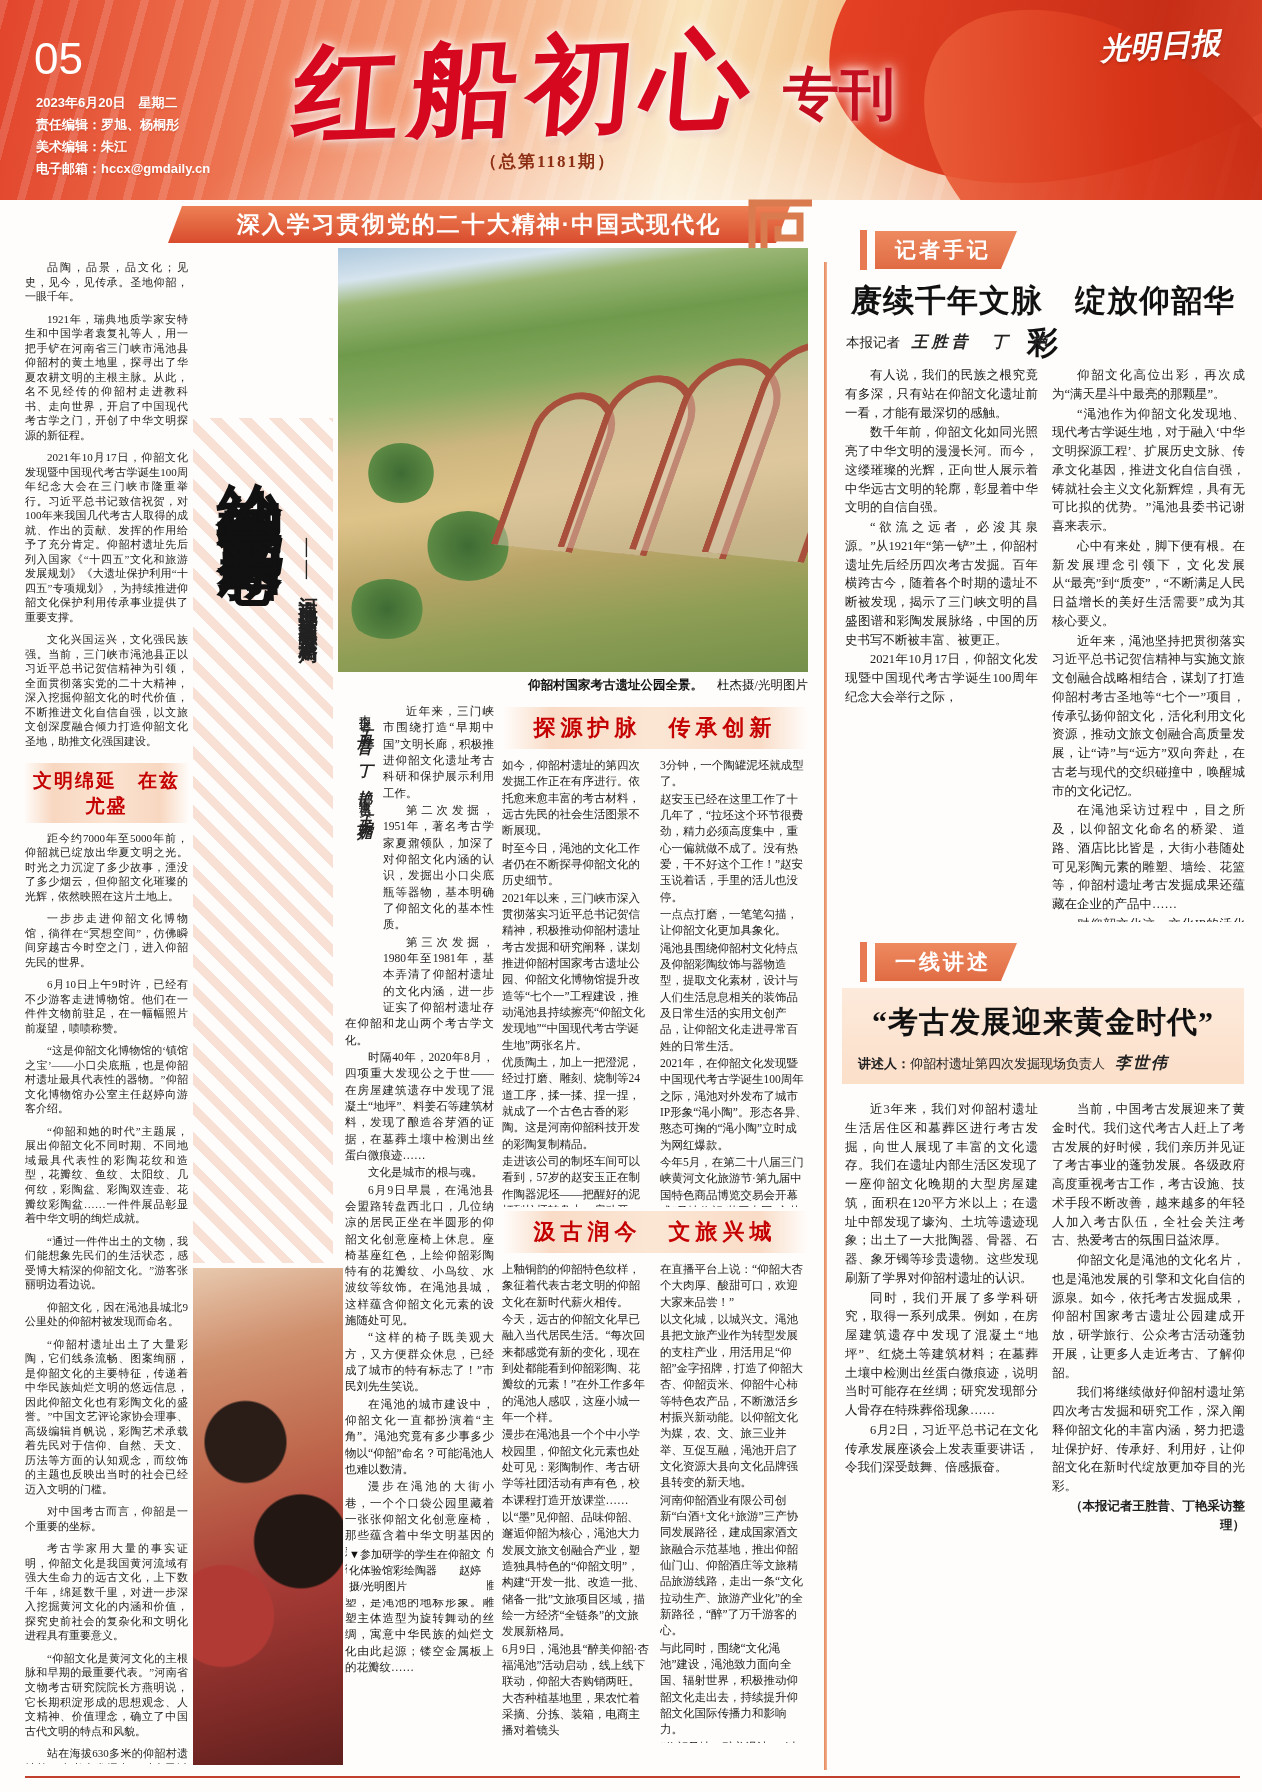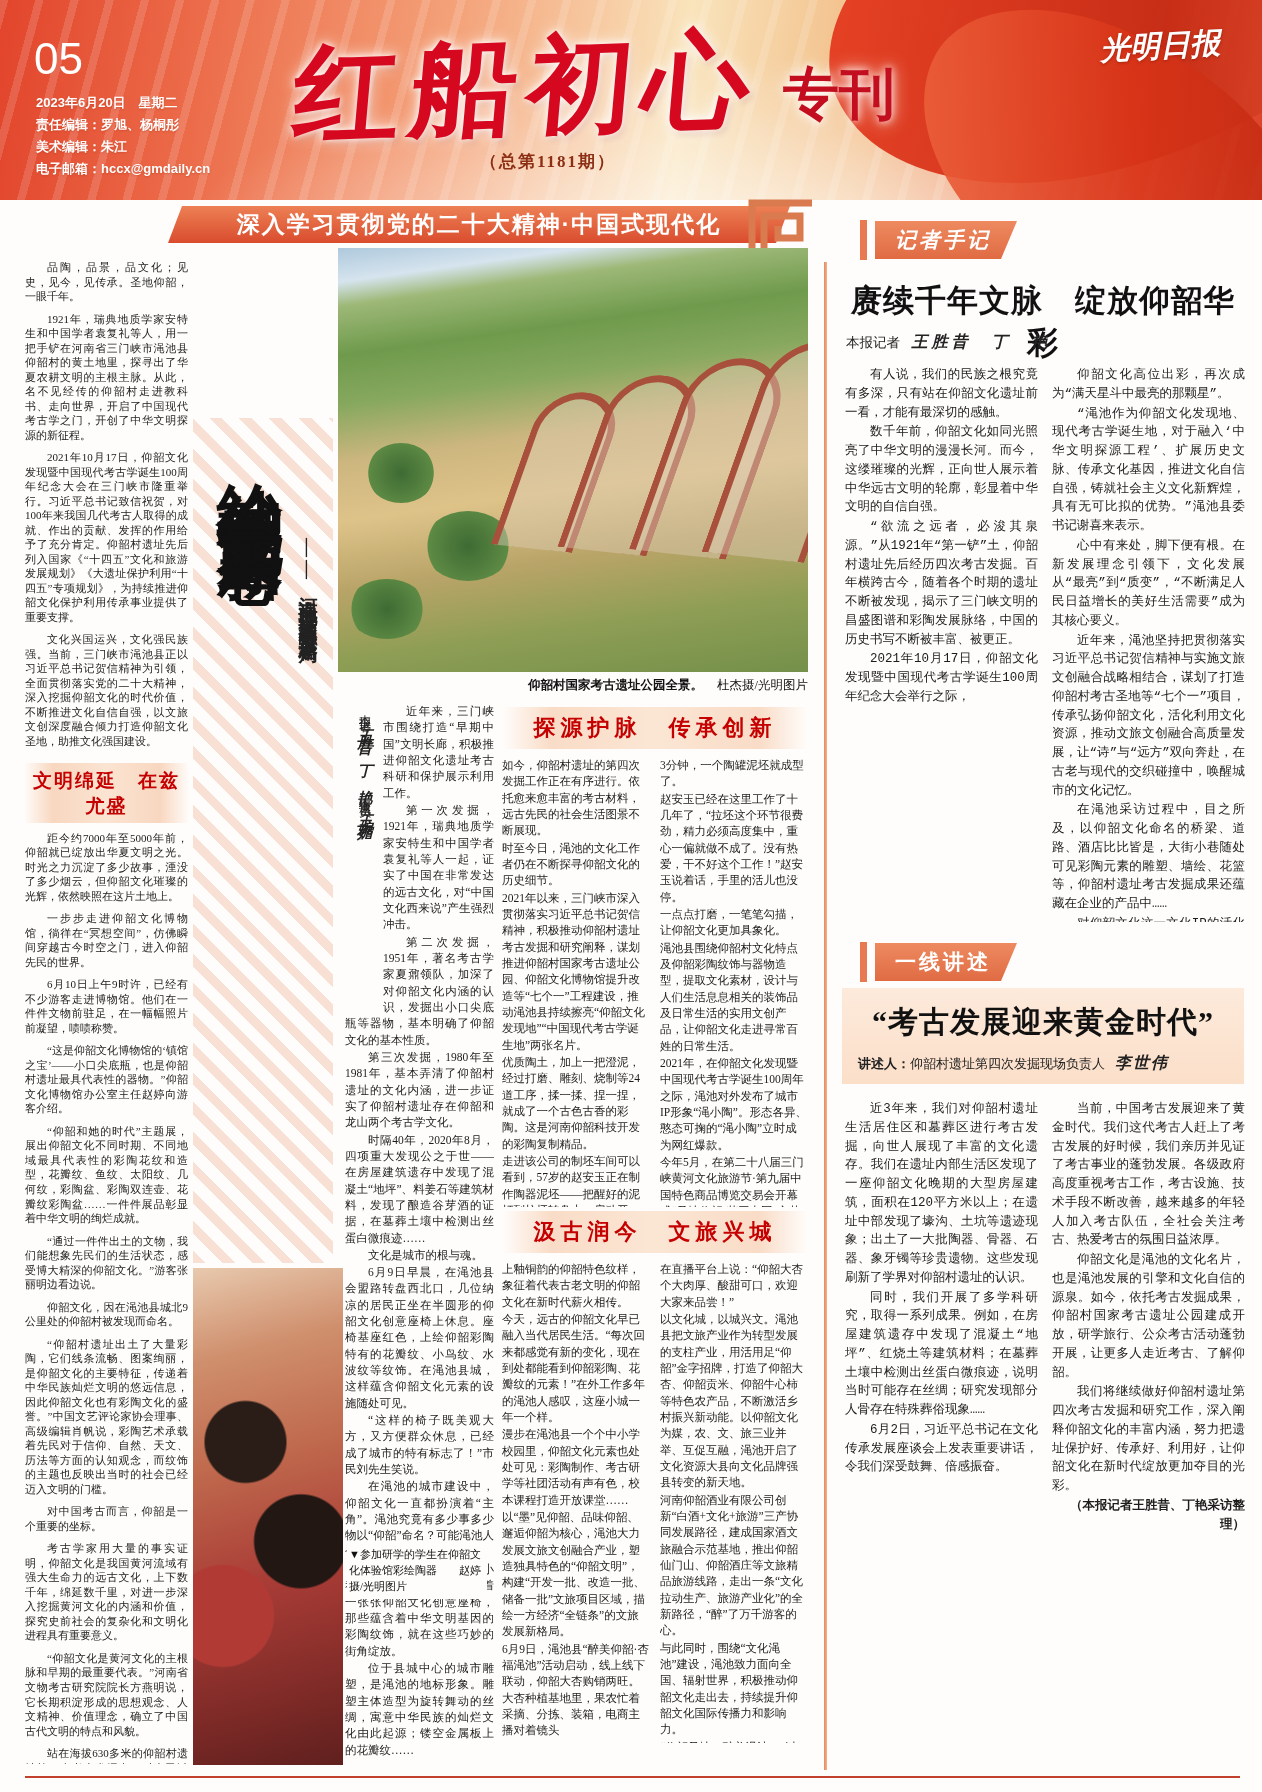--- a/index.html
+++ b/index.html
@@ -94,35 +94,35 @@
         linear-gradient(165deg,#e8c9ae 0%,#cf8f6d 18%,#c06a4e 38%,#a93c36 62%,#7e2a27 85%,#5f201e 100%);}
   .student-caption{position:absolute;left:347px;top:1543px;width:136px;background:#fffdfb;padding:4px 2px;
       font-size:11px;line-height:1.45;color:#111;}
 
   
   .tag{position:absolute;display:flex;align-items:center;font-family:"Liberation Sans",sans-serif;}
   .tag .bar{width:7px;height:40px;background:#e87a52;margin-right:8px;}
   .tag .box{height:38px;padding:0 26px 0 20px;background:linear-gradient(180deg,#ee8a60,#e06b43);
       clip-path:polygon(0 0,100% 0,calc(100% - 16px) 100%,0 100%);
       color:#fff;font-size:21px;font-weight:bold;letter-spacing:3px;display:flex;align-items:center;}
-  .tag1{left:860px;top:220px;font-style:italic;} .tag2{left:860px;top:942px;}
+  .tag1{left:860px;top:230px;} .tag2{left:860px;top:942px;}
   .rn-headline{position:absolute;left:842px;top:280px;width:402px;text-align:center;
       font-size:31px;font-weight:bold;color:#111;letter-spacing:1px;}
   .rn-byline{position:absolute;left:846px;top:332px;font-size:13.5px;color:#222;}
   .rn-byline .names{font-size:16px;font-weight:bold;font-style:italic;letter-spacing:4px;margin-left:8px;}
   .rn-body{position:absolute;left:845px;top:366px;width:400px;height:556px;overflow:hidden;}
   .fl-headbox{position:absolute;left:842px;top:988px;width:402px;height:96px;
       background:linear-gradient(180deg,#fdeadb,#fbdfc9);padding-top:14px;box-sizing:border-box;}
   .fl-title{text-align:center;font-size:30px;font-weight:bold;color:#111;letter-spacing:1px;}
   .fl-speaker{margin:10px 0 0 16px;font-size:13px;color:#222;}
   .fl-speaker b{font-weight:bold;}
   .fl-speaker .names{font-size:16px;font-weight:bold;font-style:italic;margin-left:10px;letter-spacing:2px;}
   .fl-body{position:absolute;left:845px;top:1100px;width:400px;height:662px;overflow:hidden;}
   .col2set{display:flex;gap:14px;font-size:12.5px;line-height:1.5;}
-  .col2set > div{width:193px;overflow:hidden;font-family:Liberation Mono, monospace;}
+  .col2set > div{width:193px;overflow:hidden;}
   .col2set p{margin:0 0 1px;}
   .fl-body .colB p:last-child{font-weight:bold;text-align:right;text-indent:0;}
 
   .bottom-rule{position:absolute;left:25px;top:1776px;width:1215px;height:2px;background:#c2412e;}
 </style>
 </head>
 <body>
 
 <div class="page">
 
@@ -199,21 +199,20 @@
 
   <div class="art-col1 colplain">
     <div class="byline-vert">
       <span>本报记者</span>
       <span class="names">王胜昔　丁　艳</span>
       <span>本报通讯员</span>
       <span class="names">王婉媚</span>
     </div>
     <div>
         <p>近年来，三门峡市围绕打造“早期中国”文明长廊，积极推进仰韶文化遗址考古科研和保护展示利用工作。</p>
-        <p>第一次发掘，1921年，瑞典地质学家安特生和中国学者袁复礼等人一起，证实了中国在非常发达的远古文化，对“中国文化西来说”产生强烈冲击。</p>
         <p>第二次发掘，1951年，著名考古学家夏鼐领队，加深了对仰韶文化内涵的认识，发掘出小口尖底瓶等器物，基本明确了仰韶文化的基本性质。</p>
         <p>第三次发掘，1980年至1981年，基本弄清了仰韶村遗址的文化内涵，进一步证实了仰韶村遗址存在仰韶和龙山两个考古学文化。</p>
         <p>时隔40年，2020年8月，四项重大发现公之于世——在房屋建筑遗存中发现了混凝土“地坪”、料姜石等建筑材料，发现了酿造谷芽酒的证据，在墓葬土壤中检测出丝蛋白微痕迹……</p>
         <p>文化是城市的根与魂。</p>
         <p>6月9日早晨，在渑池县会盟路转盘西北口，几位纳凉的居民正坐在半圆形的仰韶文化创意座椅上休息。座椅基座红色，上绘仰韶彩陶特有的花瓣纹、小鸟纹、水波纹等纹饰。在渑池县城，这样蕴含仰韶文化元素的设施随处可见。</p>
         <p>“这样的椅子既美观大方，又方便群众休息，已经成了城市的特有标志了！”市民刘先生笑说。</p>
         <p>在渑池的城市建设中，仰韶文化一直都扮演着“主角”。渑池究竟有多少事多少物以“仰韶”命名？可能渑池人也难以数清。</p>
         <p>漫步在渑池的大街小巷，一个个口袋公园里藏着一张张仰韶文化创意座椅，那些蕴含着中华文明基因的彩陶纹饰，就在这些巧妙的街角绽放。</p>
         <p>位于县城中心的城市雕塑，是渑池的地标形象。雕塑主体造型为旋转舞动的丝绸，寓意中华民族的灿烂文化由此起源；镂空金属板上的花瓣纹……</p>
       </div>

